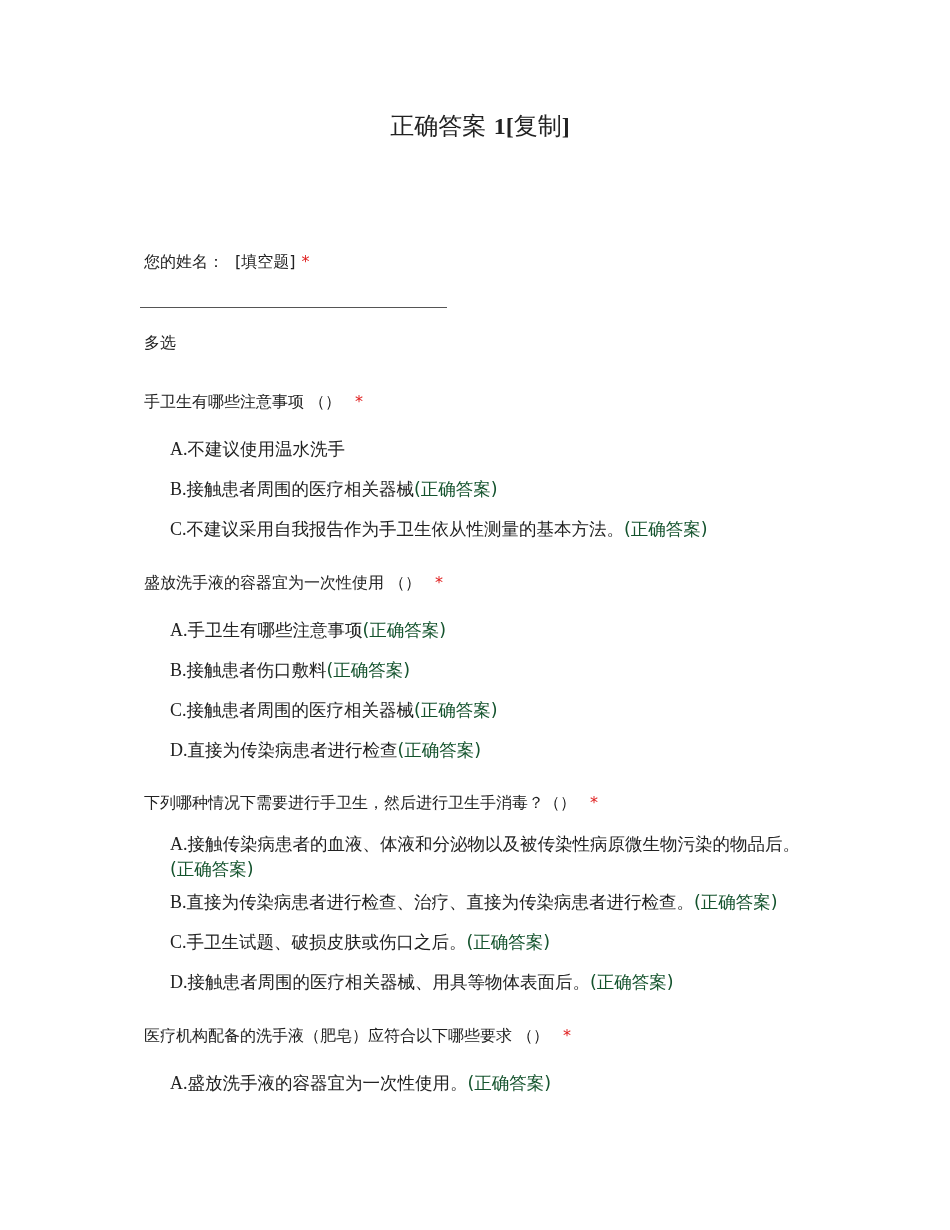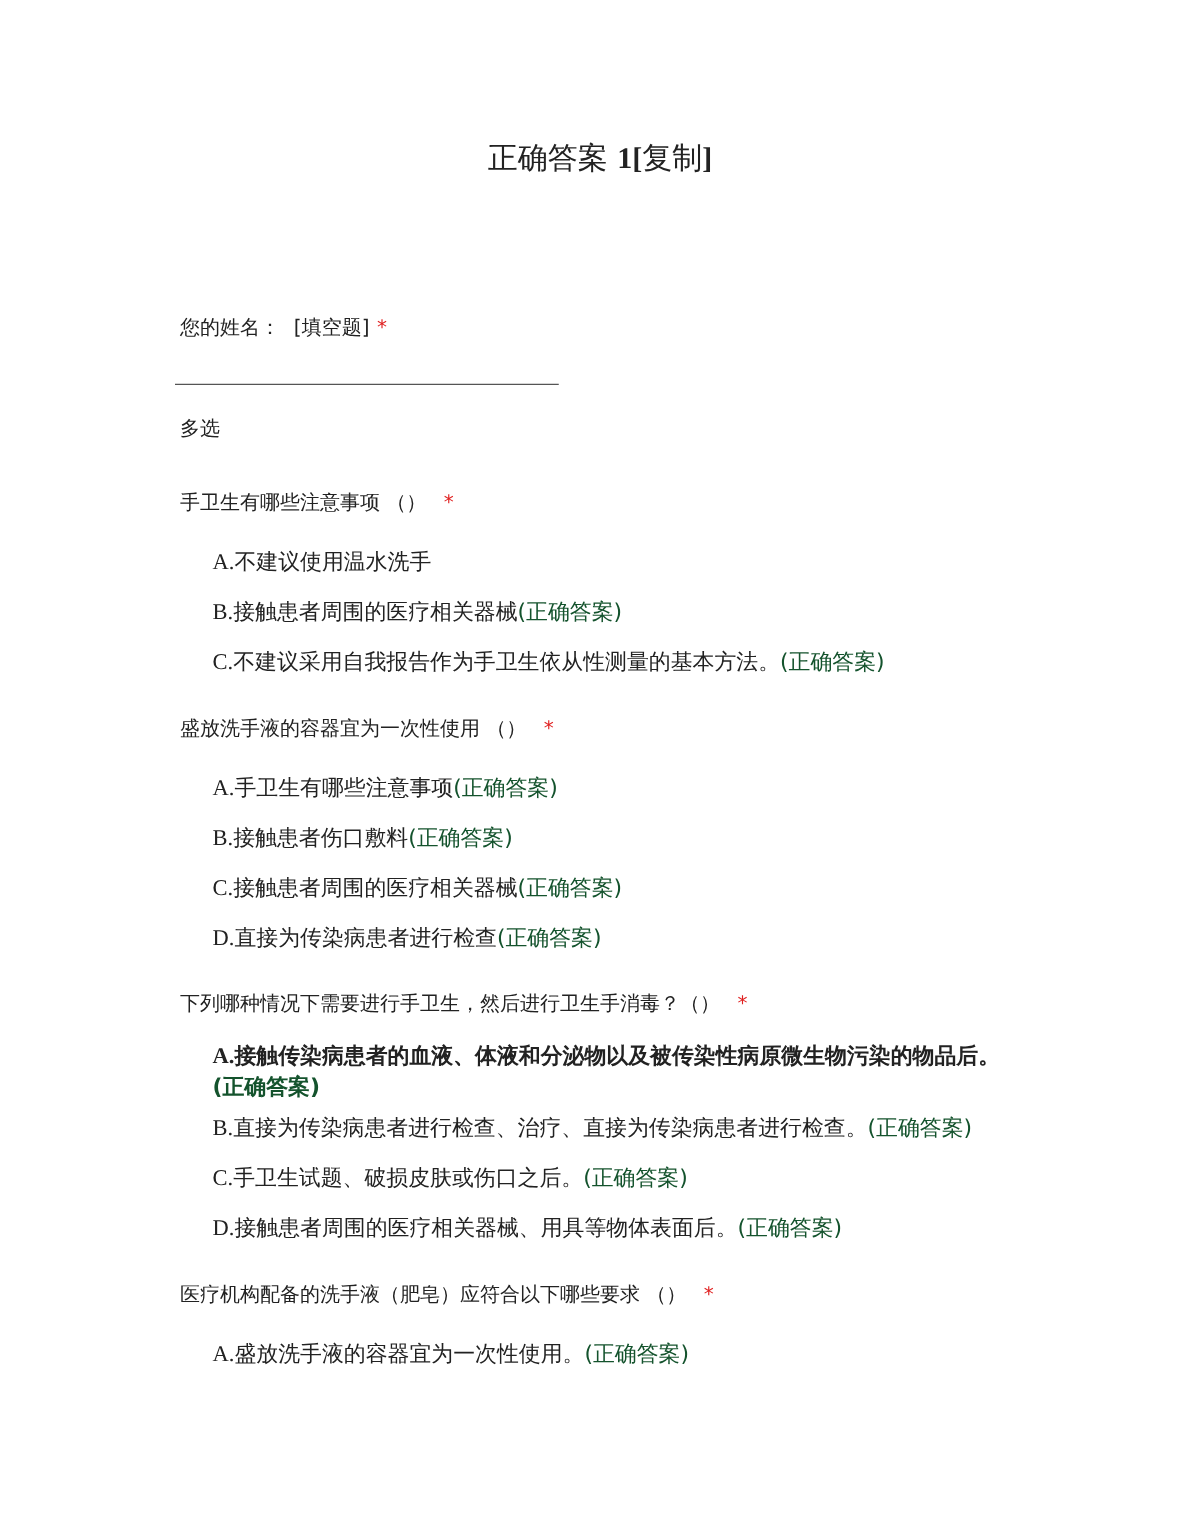--- a/index.html
+++ b/index.html
@@ -8,21 +8,21 @@
   .title { position: absolute; top: 110px; left: 0; width: 960px; text-align: center;
            font-size: 24px; font-family: "DejaVu Serif", "Liberation Serif", serif; color: #222; }
   .title b { font-family: "Liberation Serif", serif; font-weight: bold; }
   .q { position: absolute; left: 144px; font-size: 16px; color: #222; white-space: nowrap; }
   .star { color: #e02020; margin-left: 6px; }
   .opt { position: absolute; left: 138px; font-size: 17.5px; color: #222; white-space: nowrap; line-height: 25px; margin-left: 32px; }
   .opt .letter { font-family: "Liberation Serif", serif; font-size: 18px; }
   .ans { color: #14532d; }
   .fill-line { position: absolute; left: 140px; top: 307px; width: 307px; height: 0;
                border-top: 1px solid #555; }
-  .wrap { white-space: normal; width: 640px; font-weight: bold; }
+  .wrap { white-space: normal; width: 640px; }
 </style>
 </head>
 <body>
 
 <div class="title"><span>正确答案 </span><b>1[</b><span>复制</span><b>]</b></div>
 
 <div class="q" style="top:252px">
   <span>您的姓名：</span>
   <span style="margin-left:6px">[填空题]</span><span class="star">*</span>
 </div>

